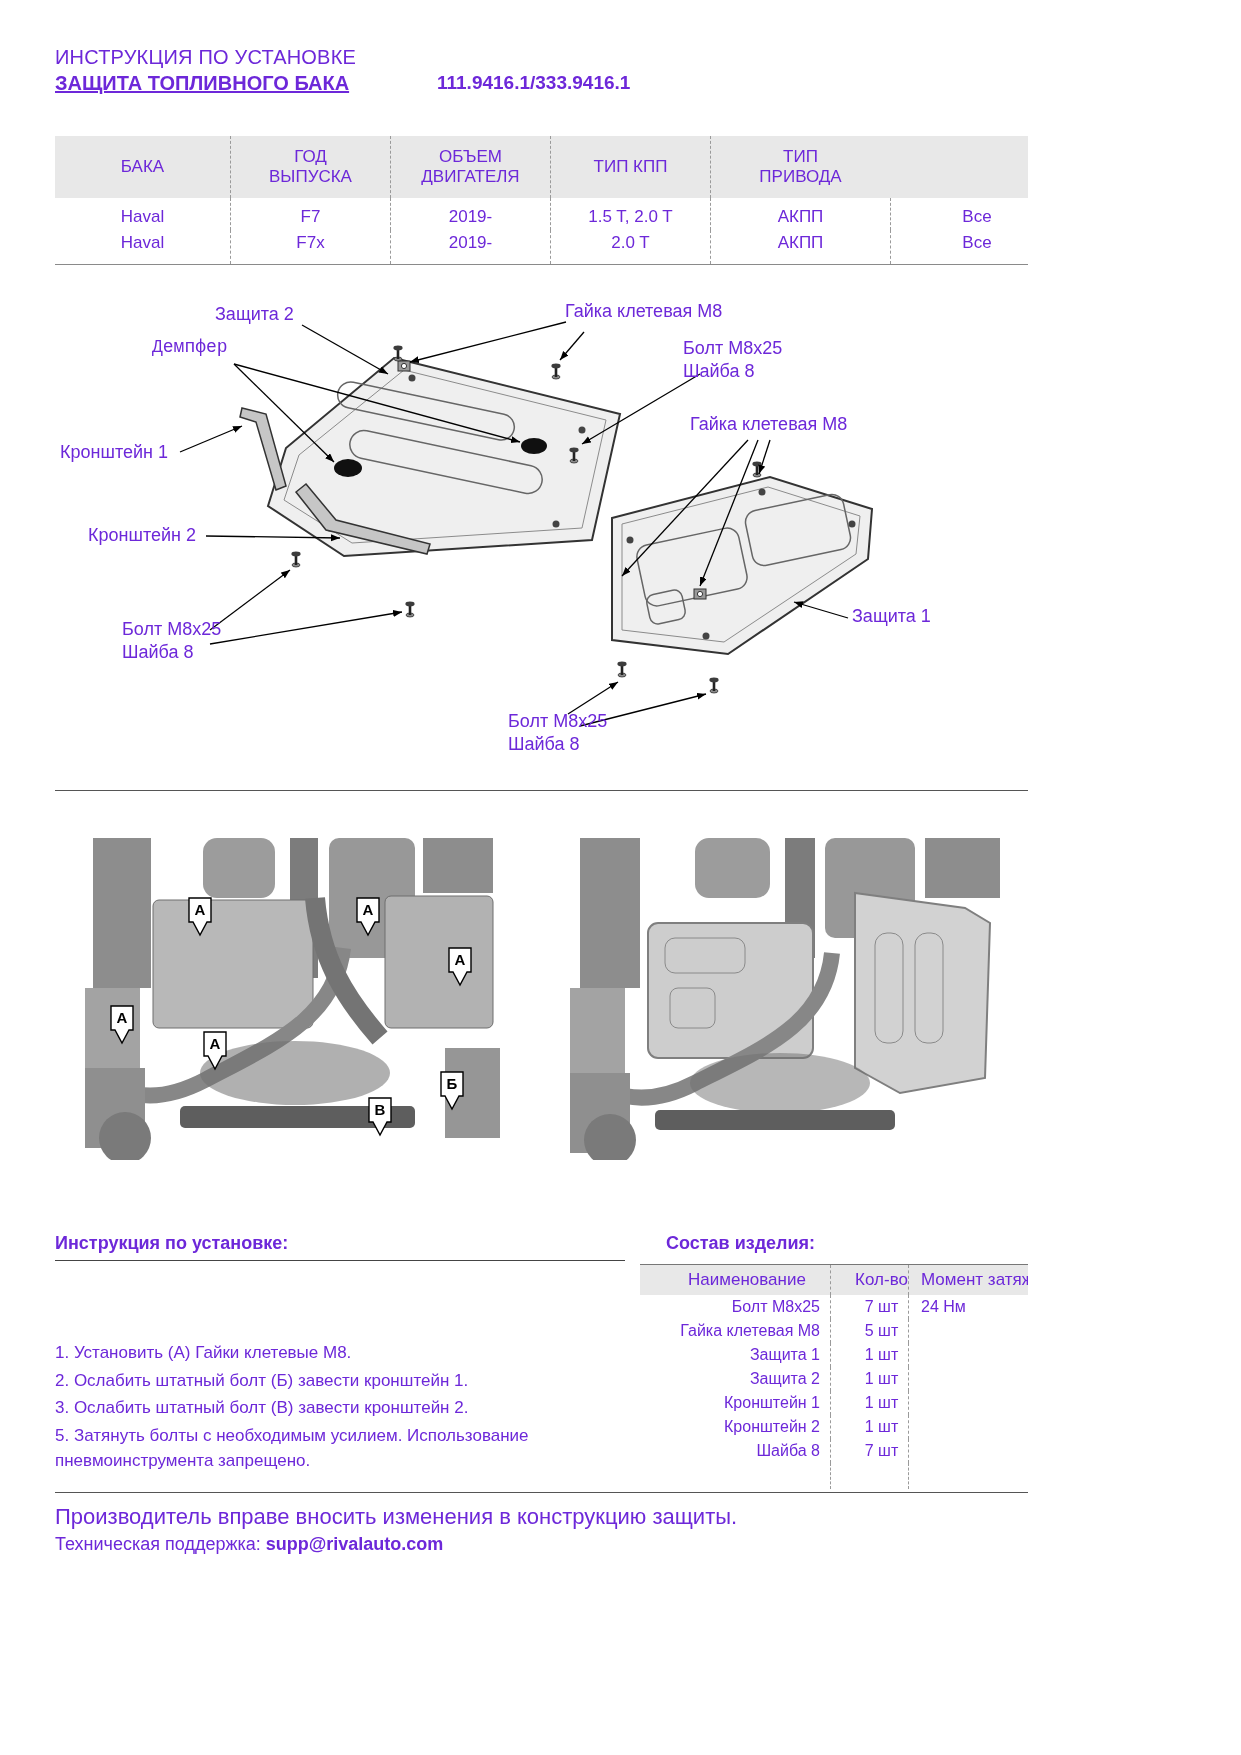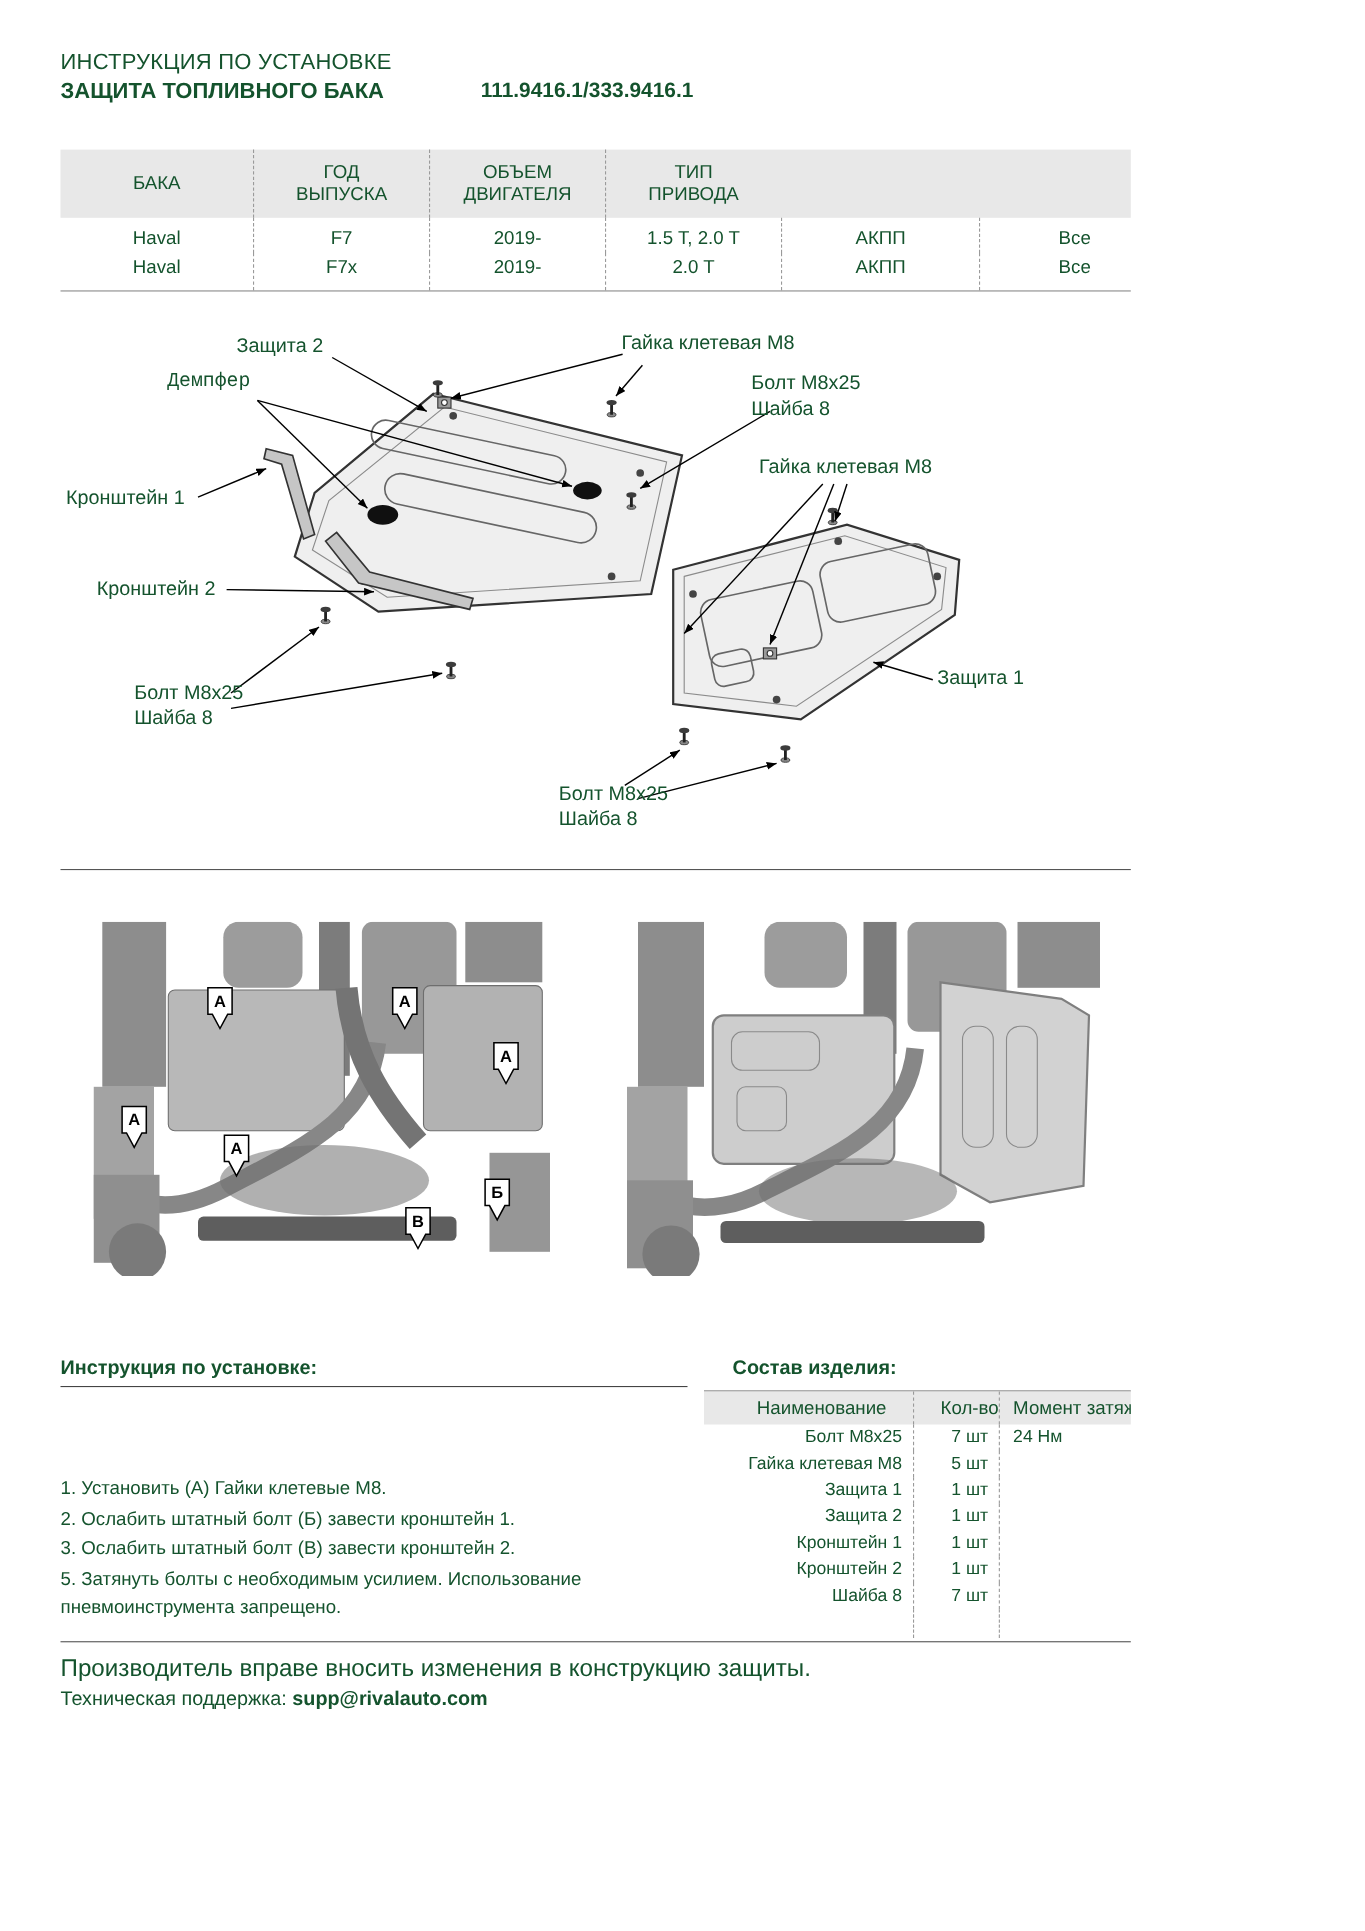--- a/index.html
+++ b/index.html
@@ -1,24 +1,24 @@
 <!DOCTYPE html>
 <html><head>
 <meta charset="utf-8">
 <style>
   html,body { margin:0; padding:0; background:#fff; }
   .page {
     position:relative; width:1028px; height:1755px; background:#ffffff;
-    font-family:"Liberation Sans", sans-serif; color:#14532d; overflow:hidden;
+    font-family:"Liberation Sans", sans-serif; color:#6d28d9; overflow:hidden;
   }
   .abs { position:absolute; }
 
   
   .hdr-line1 { left:55px; top:46px; font-size:20px; letter-spacing:.2px; }
-  .hdr-line2 { left:55px; top:72px; font-size:20px; font-weight:bold; }
+  .hdr-line2 { left:55px; top:72px; font-size:20px; font-weight:bold;text-decoration:underline; }
   .hdr-part  { left:437px; top:72px; font-size:19px; font-weight:bold; }
 
   
   .vtable { left:55px; top:136px; width:1008px; border-bottom:1px solid #8a8a8a; }
   .v-grid { display:grid; grid-template-columns:175px 160px 160px 160px 180px 173px; }
   .vt-head { background:#e8e8e8; }
   .vt-head .cell { min-height:62px; font-size:17px; }
   .vt-row .cell { min-height:26px; font-size:17px; }
   .vt-row.first .cell { padding-top:6px; }
   .vt-row.last .cell { padding-bottom:8px; }
@@ -72,20 +72,21 @@
   <div class="abs hdr-line2">ЗАЩИТА ТОПЛИВНОГО БАКА</div>
   <div class="abs hdr-part">111.9416.1/333.9416.1</div>
 
   <div class="abs vtable">
     <div class="v-grid vt-head">
       <div class="cell">БАКА</div>
       <div class="cell v-sep">ГОД
 ВЫПУСКА</div>
       <div class="cell v-sep">ОБЪЕМ
 ДВИГАТЕЛЯ</div>
+      <div class="cell v-sep">ТИП КПП</div>
       <div class="cell v-sep">ТИП
 ПРИВОДА</div>
     </div>
     <div class="v-grid vt-row first">
       <div class="cell">Haval</div>
       <div class="cell v-sep">F7</div>
       <div class="cell v-sep">2019-</div>
       <div class="cell v-sep">1.5 T, 2.0 T</div>
       <div class="cell v-sep">АКПП</div>
       <div class="cell v-sep">Все</div>

